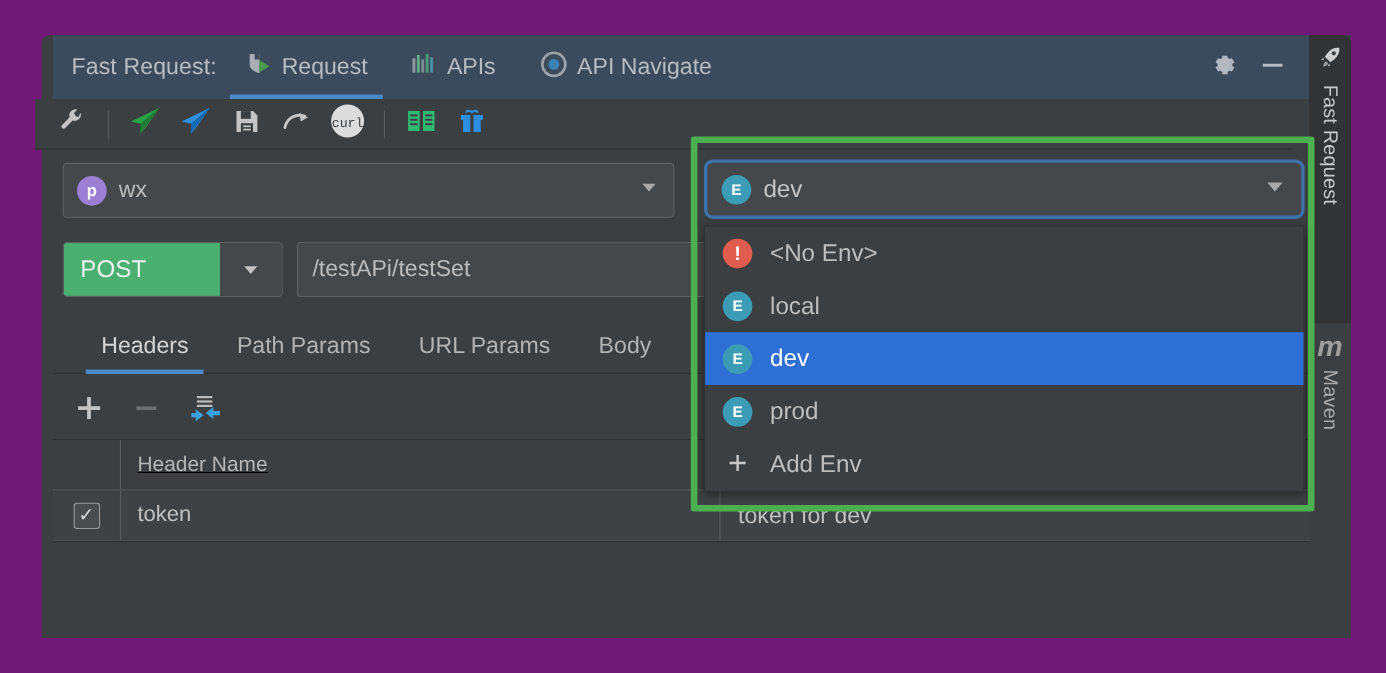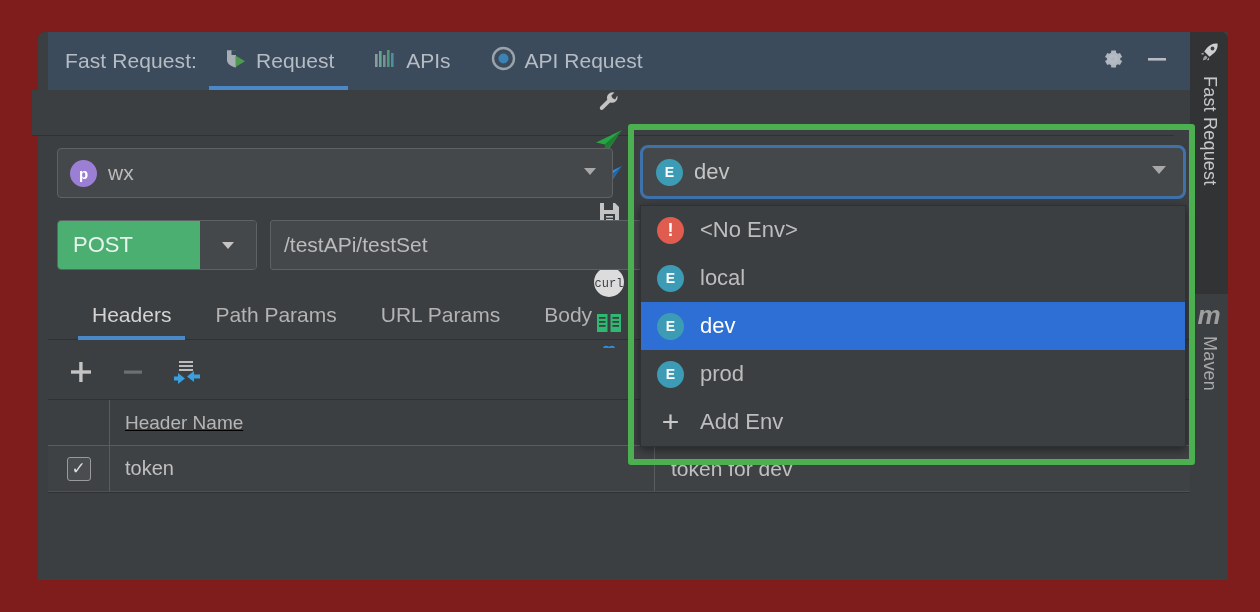--- a/index.html
+++ b/index.html
@@ -2,21 +2,21 @@
 <html><head>
 <meta charset="utf-8">
 <style>
   * { box-sizing: border-box; margin: 0; padding: 0; }
   html, body {
     width: 1260px; height: 612px;
     background: #000000;
     font-family: "Liberation Sans", sans-serif;
     overflow: hidden;
   }
-  #root { position: relative; width: 1260px; height: 612px; background: #7f1d1d; }
+  #root { position: relative; width: 1260px; height: 612px; background: #701a75; }
 
   
   .panel {
     position: absolute; left: 38px; top: 32px;
     width: 1152px; height: 548px;
     background: #3c3f41;
     border-top-left-radius: 7px;
   }
   .leftstrip {
     position: absolute; left: 38px; top: 32px;
@@ -52,21 +52,20 @@
   }
   .icon-btn { width: 34px; height: 34px; display: flex; align-items: center; justify-content: center; }
 
   
   .toolbar {
     position: absolute; left: 32px; top: 90px;
     width: 1142px; height: 46px;
     background: #3c3f41;
     display: flex; align-items: center; padding-left: 12px; gap: 4px;
     border-bottom: 1px solid #2f3133;
-    flex-direction: column;
   }
   .tb { width: 42px; height: 38px; display: flex; align-items: center; justify-content: center; }
   .tb-sep { width: 1px; height: 26px; background: #5a5d5f; margin: 0 8px; }
 
   
   .row-project {
     position: absolute; left: 57px; top: 148px; width: 1125px; height: 50px;
     display: flex; gap: 14px;
   }
   .combo {
@@ -236,21 +235,21 @@
       <span>APIs</span>
     </div>
 
     <div class="tab">
       <span>
         <svg width="25" height="25" viewBox="0 0 25 25">
           <circle cx="12.5" cy="12.5" r="10.5" fill="none" stroke="#9aa3ab" stroke-width="2.4"></circle>
           <circle cx="12.5" cy="12.5" r="5" fill="#3b82b5"></circle>
         </svg>
       </span>
-      <span>API Request</span>
+      <span>API Navigate</span>
     </div>
 
     <div class="hdr-right">
       <div class="icon-btn">
         <span>
           <svg width="26" height="26" viewBox="0 0 26 26">
             <path fill="#b6bcc4" d="M13 8.4a4.6 4.6 0 100 9.2 4.6 4.6 0 000-9.2zm0 6.9a2.3 2.3 0 110-4.6 2.3 2.3 0 010 4.6z"></path>
             <path fill="#b6bcc4" d="M22.2 15.1l-1.9-1.1v-2l1.9-1.1-2.3-4-2 .8-1.7-1-0.3-2.1h-4.6l-.3 2.1-1.7 1-2-.8-2.3 4L6.9 12v2l-1.9 1.1 2.3 4 2-.8 1.7 1 .3 2.1h4.6l.3-2.1 1.7-1 2 .8 2.3-4z" opacity="0.95"></path>
           </svg>
         </span>

